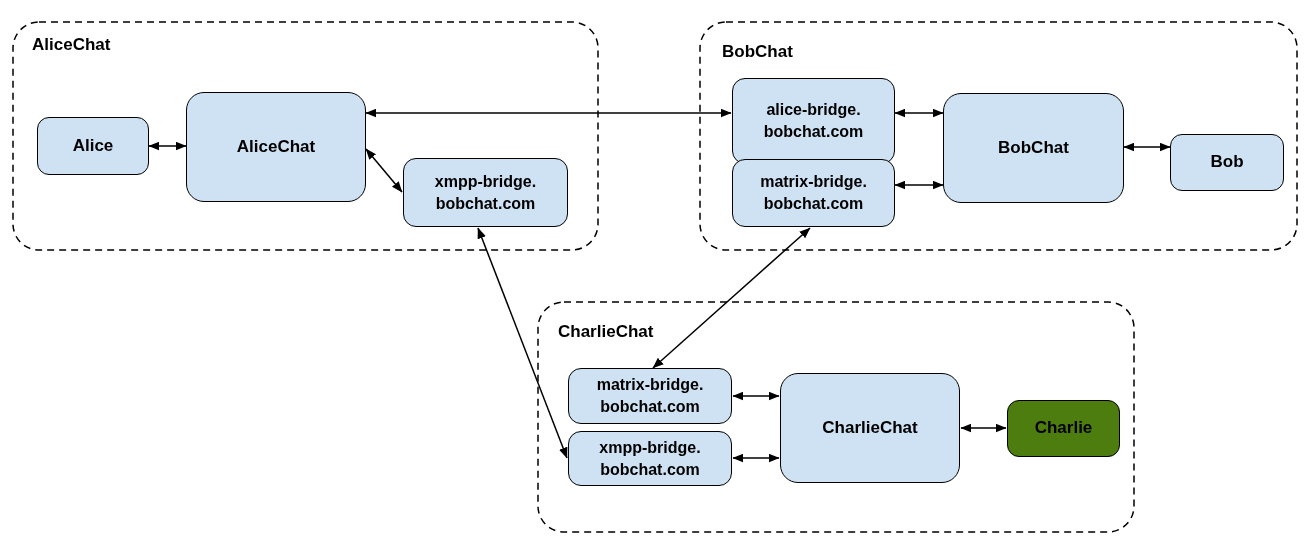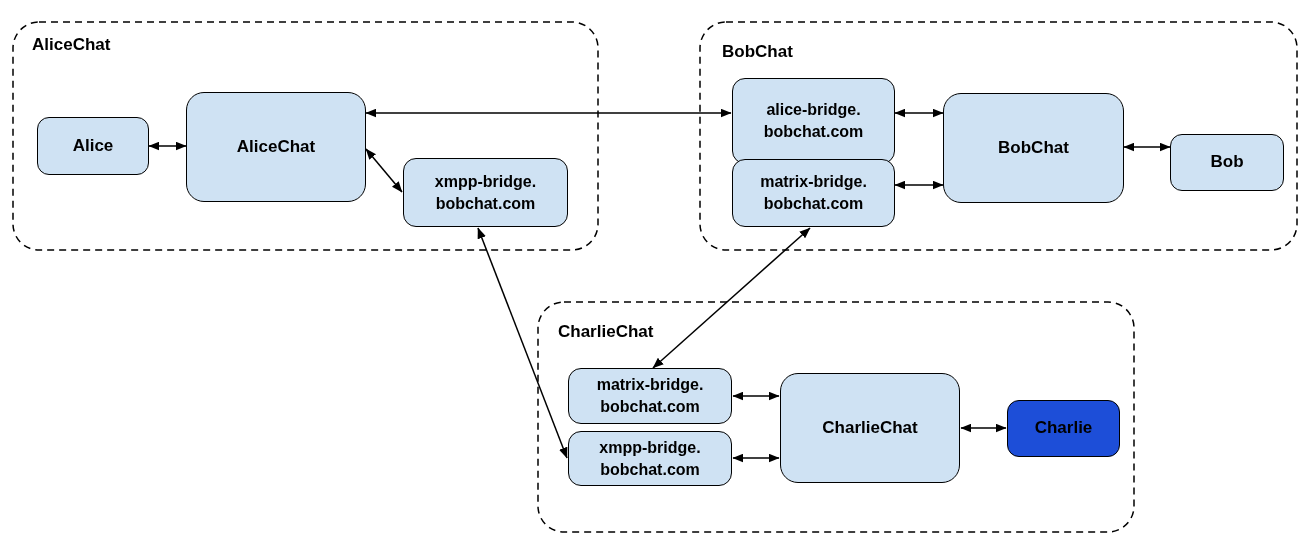--- a/index.html
+++ b/index.html
@@ -125,17 +125,17 @@
 
   <div class="node bridge" style="left: 568px; top: 431px; width: 164px; height: 55px; background: rgb(207, 226, 243); border-color: rgb(0, 0, 0);">
     <span class="node-label">xmpp-bridge.
 bobchat.com</span>
   </div>
 
   <div class="node big" style="left: 780px; top: 373px; width: 180px; height: 110px; background: rgb(207, 226, 243); border-color: rgb(0, 0, 0);">
     <span class="node-label">CharlieChat</span>
   </div>
 
-  <div class="node" style="left: 1007px; top: 400px; width: 113px; height: 57px; background: #1d4ed8; border-color: rgb(0, 0, 0);">
+  <div class="node" style="left: 1007px; top: 400px; width: 113px; height: 57px; background: #4d7c0f; border-color: rgb(0, 0, 0);">
     <span class="node-label">Charlie</span>
   </div>
 
 </div>
 
 </body></html>

